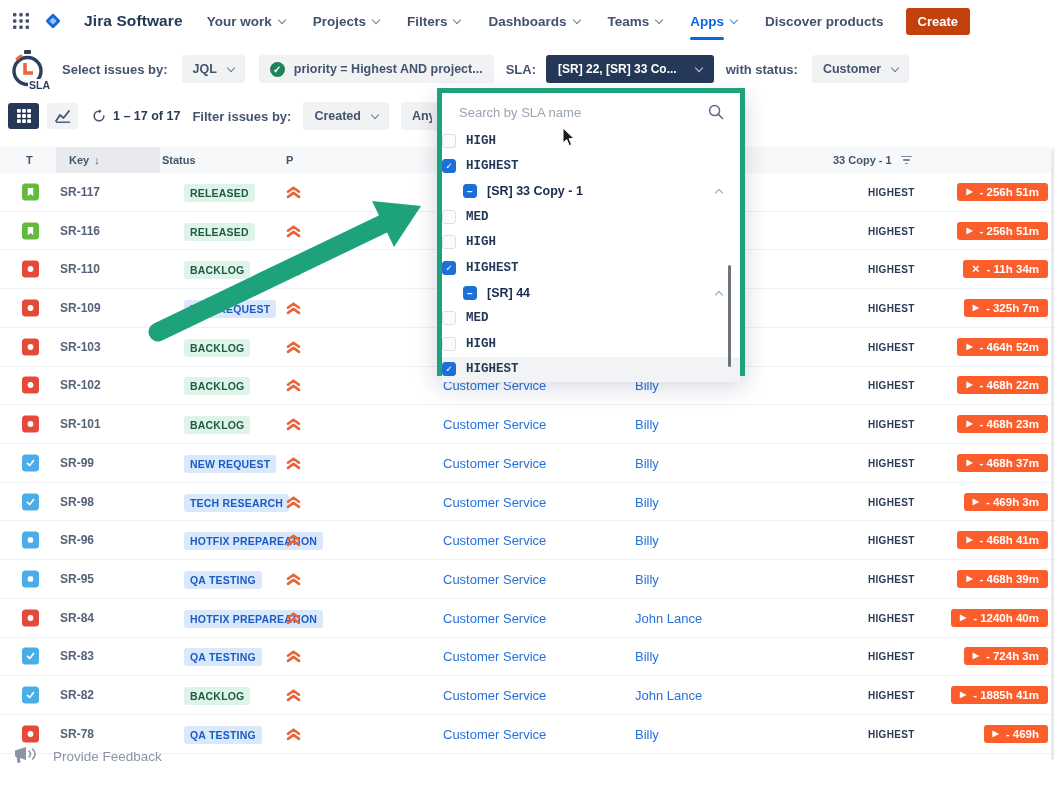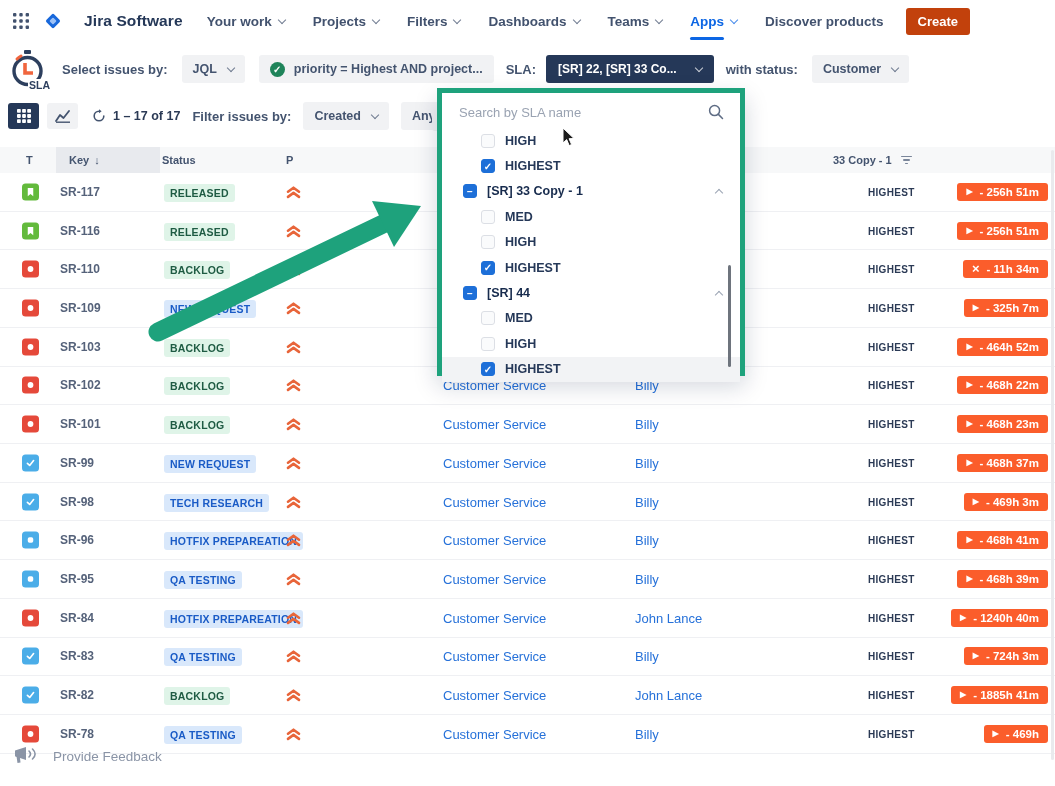--- a/index.html
+++ b/index.html
@@ -49,21 +49,21 @@
   .th.sla{left:833px;gap:9px;}
   .sort-arrow{margin-left:5px;font-weight:400;color:#44546F;}
   .filter-icon{display:inline-flex;flex-direction:column;gap:2px;align-items:center;}
   .filter-icon span{display:block;height:1.6px;background:#7A869A;border-radius:1px;}
   .filter-icon .f1{width:11px;}.filter-icon .f2{width:7px;}.filter-icon .f3{width:3px;}
 
   .trow{position:relative;height:38.73px;border-bottom:1px solid #EFF0F3;box-sizing:border-box;background:#fff;}
   .c{position:absolute;top:50%;transform:translateY(-50%);}
   .c.t-ico{left:22px;width:17px;height:17px;}
   .c.keycell{left:60px;font-size:12px;font-weight:600;color:#55627A;cursor:pointer;}
-  .c.statuscell{left:156px;padding-left:8px;}
+  .c.statuscell{left:176px;padding-left:8px;}
   .badge{font-size:10.5px;font-weight:700;letter-spacing:.2px;padding:3px 6px;border-radius:3px;white-space:nowrap;}
   .badge-green{background:#DFF4E8;color:#1E5B43;}
   .badge-blue{background:#D9E8FB;color:#1A5BC6;}
   .c.priocell{left:285px;width:17px;height:15px;}
   .c.servicecell{left:443px;font-size:13px;color:#2671D9;cursor:pointer;}
   .c.assigneecell{left:635px;font-size:13px;color:#2671D9;cursor:pointer;}
   .c.phighcell{left:868px;font-size:10px;font-weight:700;color:#2B3A55;letter-spacing:.3px;}
   .c.timercell{right:7px;display:flex;align-items:center;gap:7px;background:#FB5D2B;color:#fff;border-radius:3px;padding:3px 9px;font-size:11.5px;font-weight:700;cursor:pointer;white-space:nowrap;}
   .t-ic{font-size:8px;line-height:1;}
   .t-ic.x{font-size:13px;line-height:.8;font-weight:700;}
@@ -77,21 +77,21 @@
   
   .annot{position:absolute;left:0;top:0;z-index:60;pointer-events:none;}
 
   
   .dropdown{position:absolute;left:437px;top:88px;width:308px;height:288px;box-sizing:border-box;background:#fff;border:5px solid #1EA27C;box-shadow:0 10px 22px rgba(9,30,66,.18);z-index:70;}
   .dd-search{display:flex;align-items:center;height:26px;padding:6px 16px 0 15px;}
   .dd-search input{flex:1;border:none;outline:none;background:transparent;font-size:13px;color:#172B4D;font-family:inherit;}
   .dd-search input::placeholder{color:#9AA3B2;}
   .dd-list{padding-top:3px;}
   .dd-item{height:25.4px;display:flex;align-items:center;cursor:pointer;}
-  .dd-item.option{padding-left:39px;}
+  .dd-item.option{font-family:Liberation Mono, monospace;}
   .dd-item.group{padding-left:21px;}
   .dd-item.hover{background:#F2F3F5;}
   .dd-label{margin-left:10px;font-size:12.5px;font-weight:600;color:#253858;}
   .dd-item.group .dd-label{font-weight:600;color:#172B4D;}
   .dd-caret{margin-left:auto;margin-right:18px;color:#7A869A;}
   .cb{width:14px;height:14px;border-radius:3px;box-sizing:border-box;display:flex;align-items:center;justify-content:center;font-size:10px;font-weight:700;flex:none;}
   .cb.unchecked{background:#FAFBFC;border:1.6px solid #DCDFE5;color:transparent;}
   .cb.checked,.cb.indeterminate{background:#1D6FD8;border:1.6px solid #1D6FD8;color:#fff;}
   .dd-scroll{position:absolute;right:9px;top:172px;width:3px;height:102px;background:#6E747D;border-radius:2px;}
 

